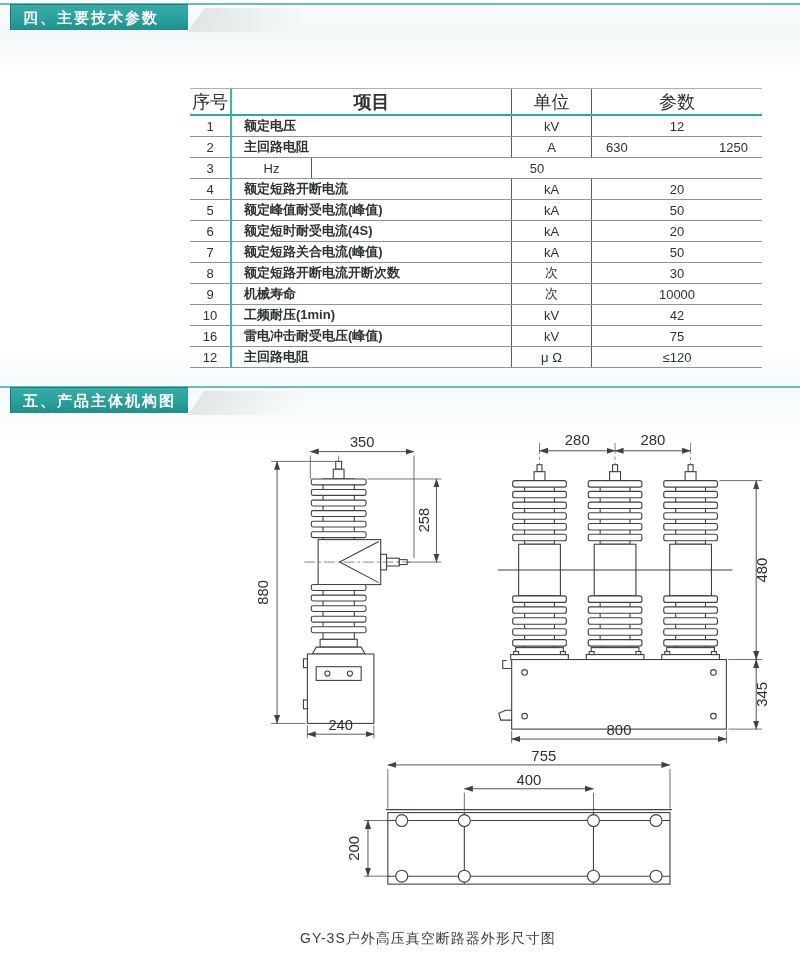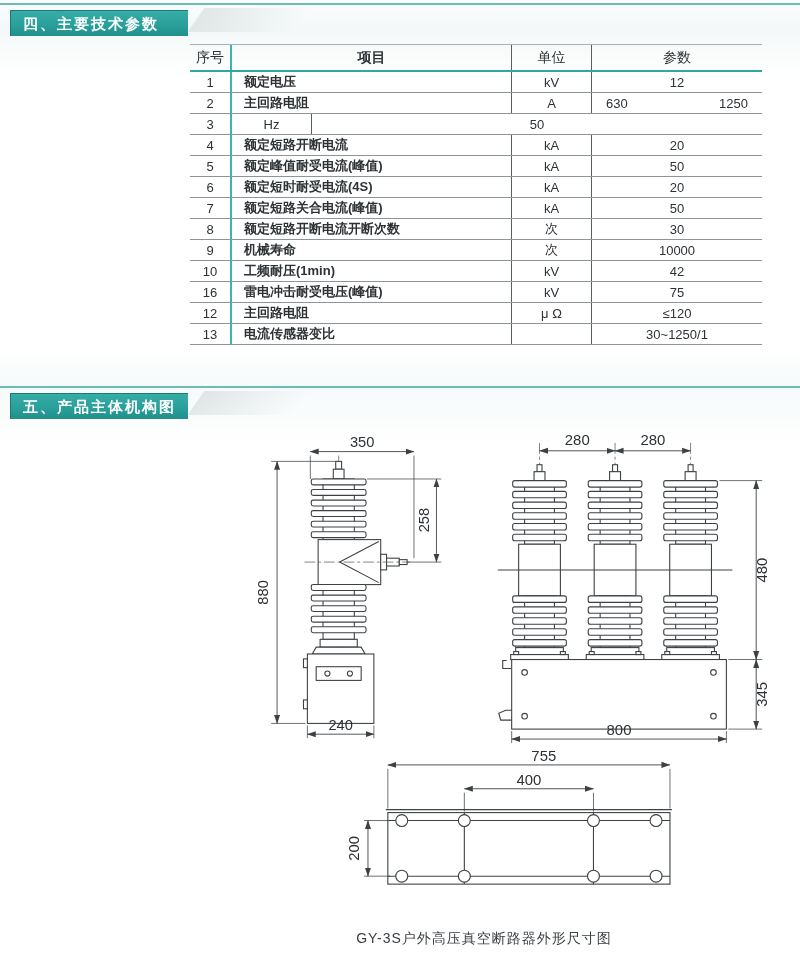--- a/index.html
+++ b/index.html
@@ -8,48 +8,48 @@
     background:linear-gradient(180deg,#fbfdfd 0%,#f4f8f8 3%,#ffffff 8%,#ffffff 36%,#f6fafa 40%,#ffffff 46%,#ffffff 100%);
     font-family:"Liberation Sans","DejaVu Sans",sans-serif;
     color:#2d3235; overflow:hidden;
   }
   .rule{position:absolute;left:0;width:100%;height:2px;background:#6cbcb7;}
   .banner{
     position:absolute;left:10px;width:178px;height:26px;box-sizing:border-box;
     background:linear-gradient(180deg,#38aca6 0%,#2aa09a 55%,#218f8a 100%);
     border-top:1px solid #187b76;border-left:1px solid #187b76;
     color:#ffffff;font-weight:bold;font-size:15px;line-height:25px;
-    padding-left:12px;letter-spacing:2px;margin-top:6px;
+    padding-left:12px;letter-spacing:2px;
   }
   .swoosh{
     position:absolute;width:150px;height:24px;
     background:linear-gradient(100deg,#ccd6d5 0%,rgba(255,255,255,0) 70%);
     transform:skewX(-35deg);opacity:.55;
   }
   
   .ptable{position:absolute;left:190px;top:44px;width:572px;font-size:13px;}
   .tr{display:flex;align-items:stretch;border-bottom:1px solid #8d9598;}
-  .tr.head{height:25px;border-top:1px solid #aab1b3;border-bottom:2px solid #2fa8a2;font-size:14px;}
+  .tr.head{height:25px;border-top:1px solid #aab1b3;border-bottom:2px solid #2fa8a2;font-size:18px;margin-top:44px;}
   .tr.body{height:20px;}
   .td{display:flex;align-items:center;justify-content:center;box-sizing:border-box;overflow:hidden;}
   .c-no{width:42px;border-right:2px solid #3bb5af;}
   .c-item{width:280px;justify-content:flex-start;padding-left:12px;border-right:1px solid #596063;font-weight:bold;}
   .c-unit{width:80px;border-right:1px solid #596063;}
   .c-val{flex:1;}
   .c-val.dual{justify-content:space-between;padding:0 14px;gap:48px;}
   
   svg{position:absolute;overflow:visible;}
   .draw{fill:none;stroke:#3c4144;stroke-width:1.1;}
   .fillw{fill:#ffffff;stroke:#3c4144;stroke-width:1.1;}
   .dim{fill:none;stroke:#3c4144;stroke-width:0.9;}
   .ext{fill:none;stroke:#3c4144;stroke-width:0.75;}
   .cl{fill:none;stroke:#4a4f52;stroke-width:0.7;stroke-dasharray:11 3 3 3;}
   svg text{fill:#2d3134;font-size:15px;font-family:"Liberation Sans","DejaVu Sans",sans-serif;}
   .caption{
-    position:absolute;left:300px;top:930px;width:368px;text-align:center;
+    position:absolute;left:300px;top:930px;width:368px;text-align:left;
     font-size:14px;color:#3a3f42;letter-spacing:1px;
   }
 </style>
 </head>
 <body>
 
 <div class="page">
 
   <div class="rule" style="top:3px"></div>
   <div class="banner" style="top:4px">
@@ -131,26 +131,20 @@
       <div class="td c-no">16</div>
       <div class="td c-item">雷电冲击耐受电压(峰值)</div>
       <div class="td c-unit">kV</div>
       <div class="td c-val">75</div>
     </div>
     <div class="tr body">
       <div class="td c-no">12</div>
       <div class="td c-item">主回路电阻</div>
       <div class="td c-unit">μ Ω</div>
       <div class="td c-val">≤120</div>
-    </div>
-    <div class="tr body">
-      <div class="td c-no">13</div>
-      <div class="td c-item">电流传感器变比</div>
-      <div class="td c-unit"></div>
-      <div class="td c-val">30~1250/1</div>
     </div>
   </div>
 
   <div class="rule" style="top:386px"></div>
   <div class="banner" style="top:387px">
     <span>五、产品主体机构图</span>
   </div>
   <div class="swoosh" style="left:196px;top:391px"></div>
 
   <svg style="left:236px;top:434px" width="220" height="308" viewBox="0 0 225 315">

